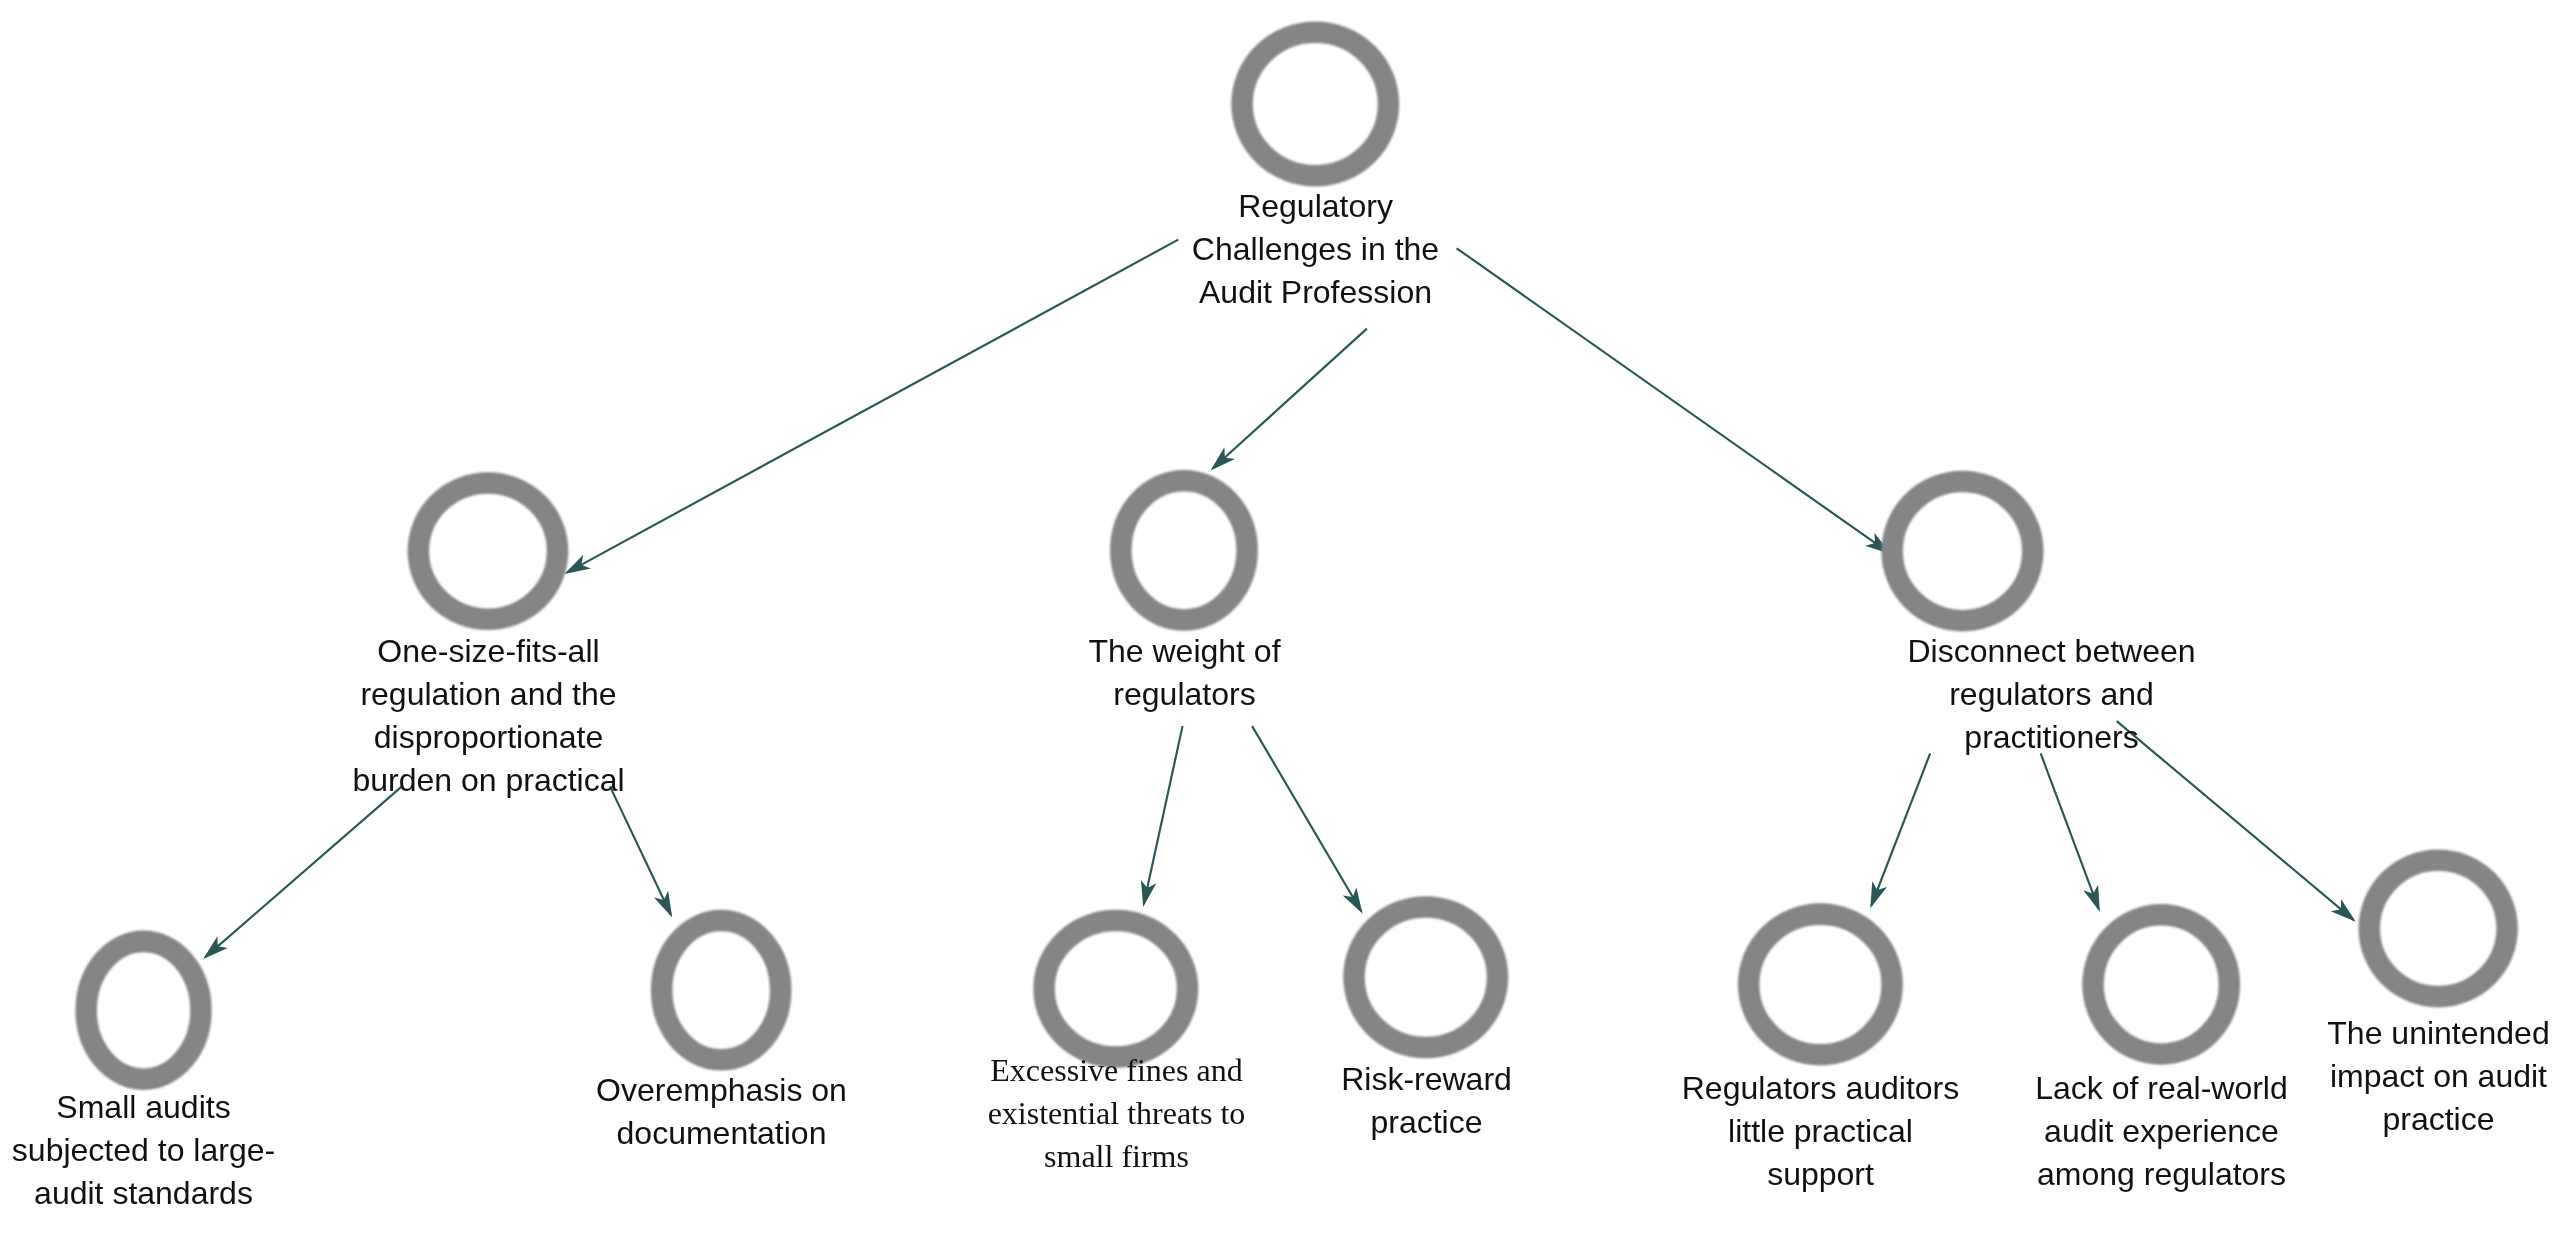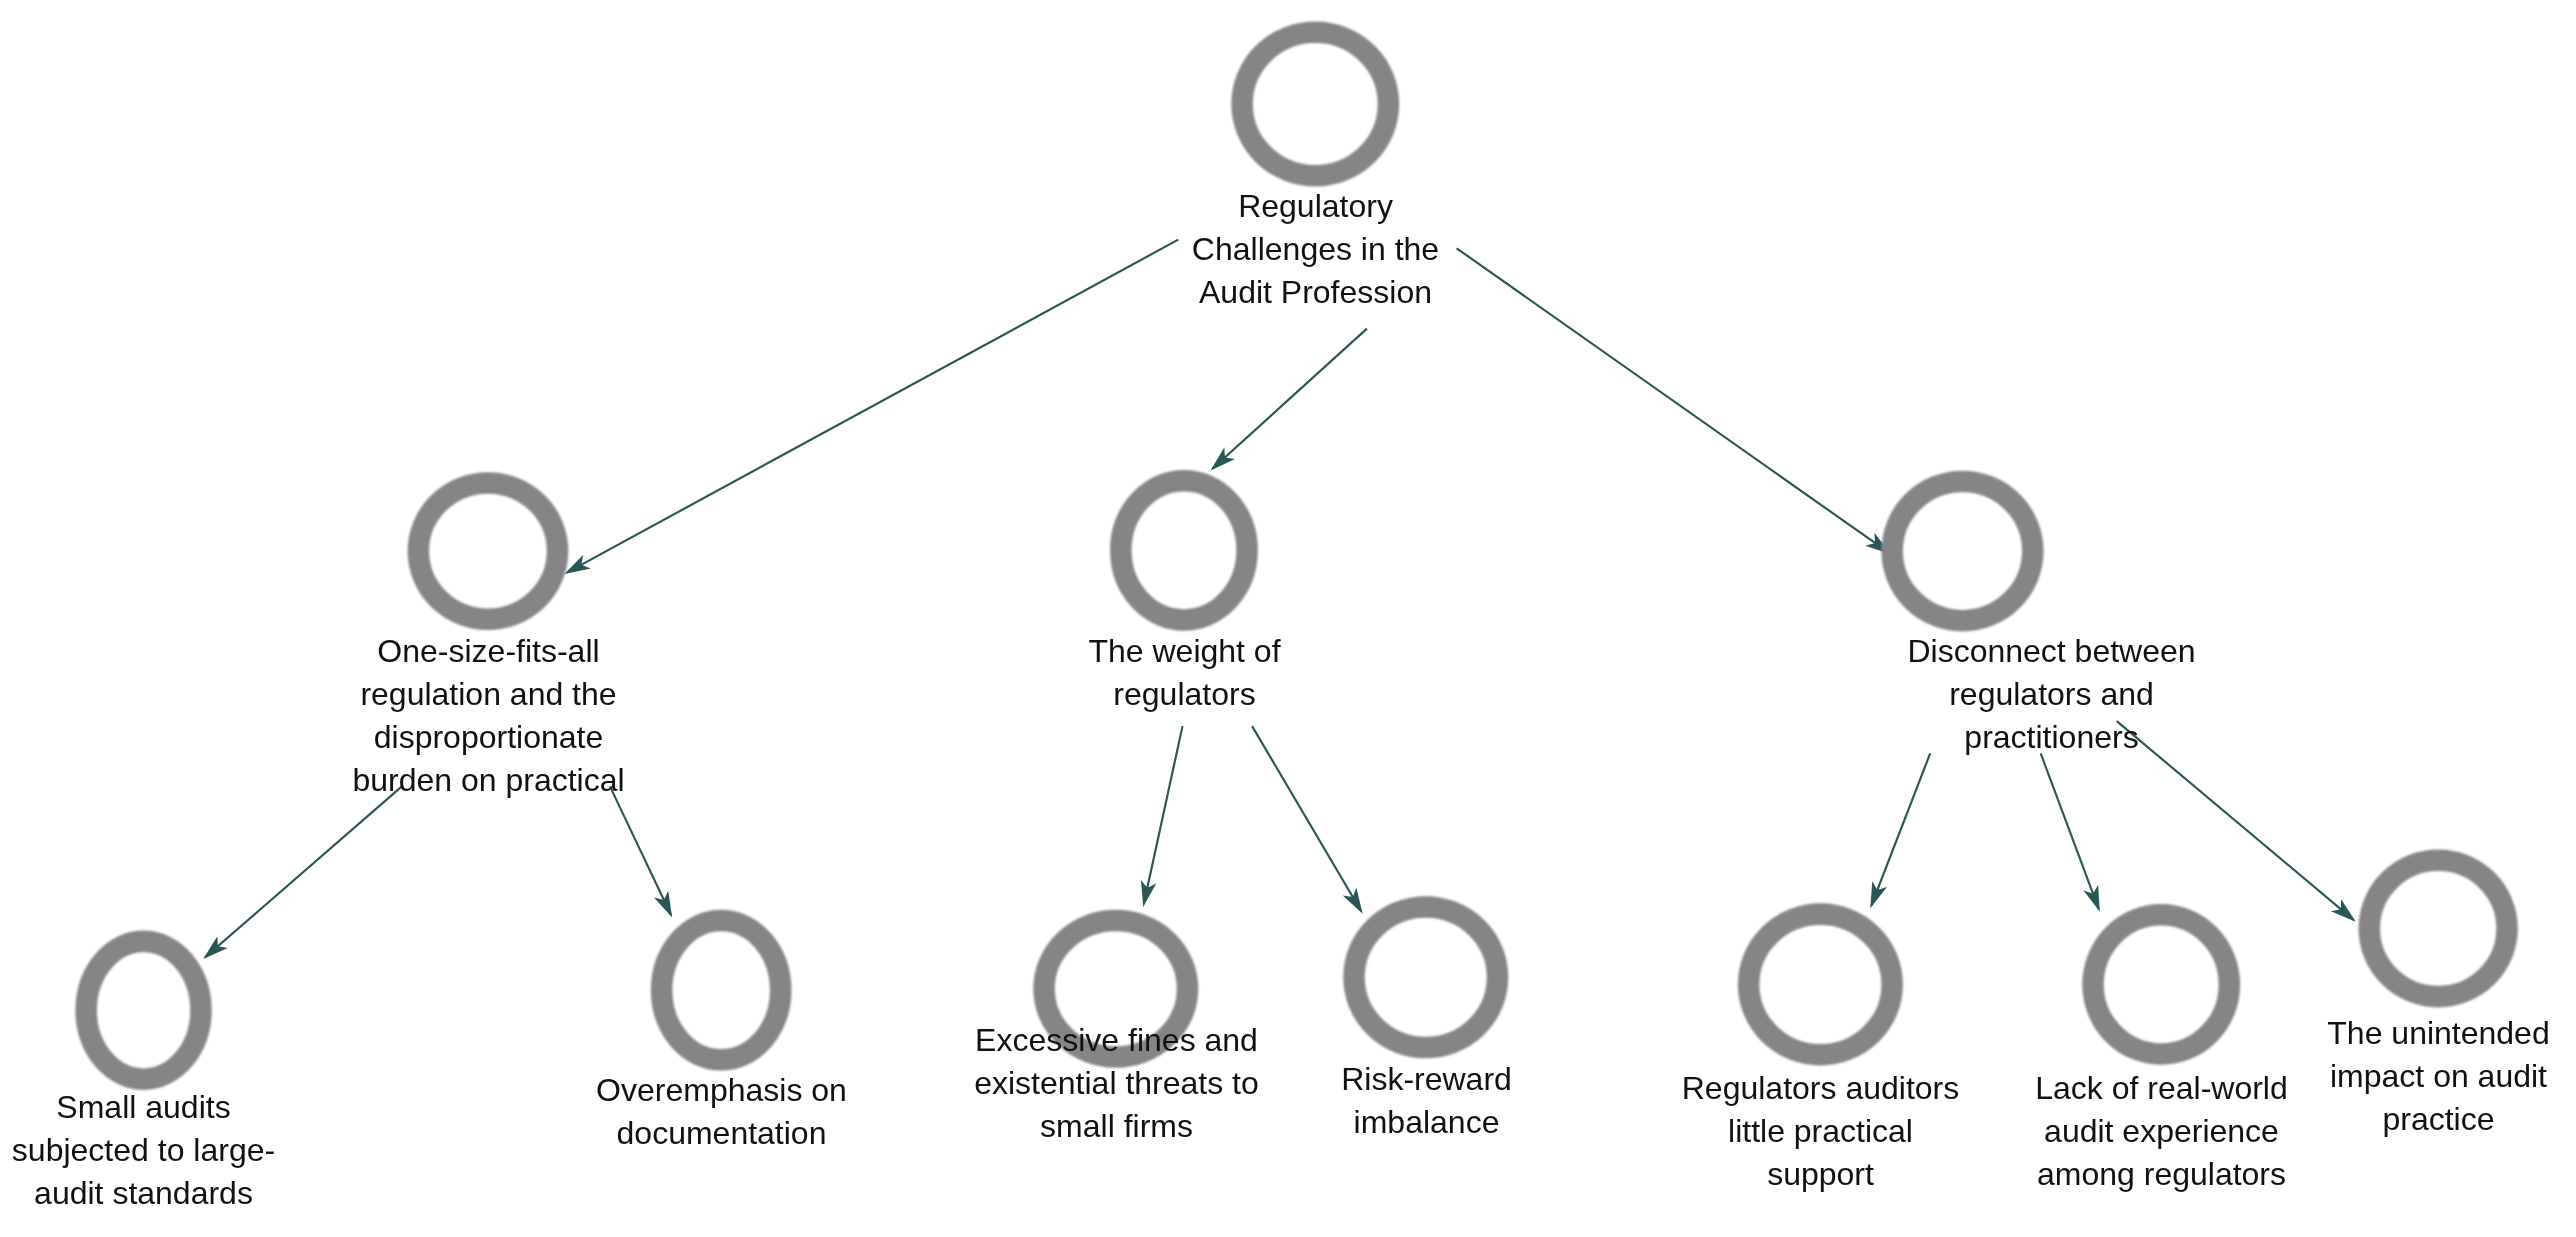--- a/index.html
+++ b/index.html
@@ -87,25 +87,25 @@
   <div class="label" style="left:969px;top:630px;">The weight of
 regulators</div>
   <div class="label" style="left:1836px;top:630px;">Disconnect between
 regulators and
 practitioners</div>
   <div class="label" style="left:-72px;top:1086px;">Small audits
 subjected to large-
 audit standards</div>
   <div class="label" style="left:506px;top:1069px;">Overemphasis on
 documentation</div>
-  <div class="label" style="left:901px;top:1019px;">Excessive fines and
+  <div class="label" style="left:901px;top:1049px;font-family:Liberation Serif, serif;">Excessive fines and
 existential threats to
 small firms</div>
   <div class="label" style="left:1211px;top:1058px;">Risk-reward
-imbalance</div>
+practice</div>
   <div class="label" style="left:1605px;top:1067px;">Regulators auditors
 little practical
 support</div>
   <div class="label" style="left:1946px;top:1067px;">Lack of real-world
 audit experience
 among regulators</div>
   <div class="label" style="left:2223px;top:1012px;">The unintended
 impact on audit
 practice</div>
 

